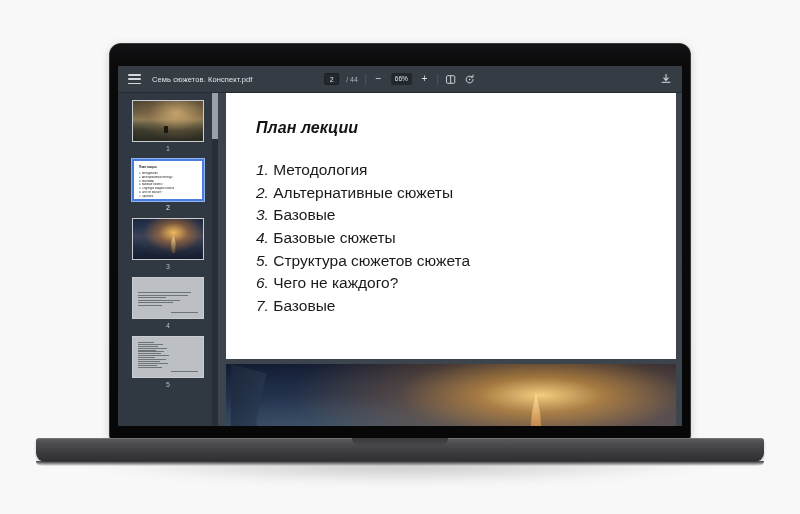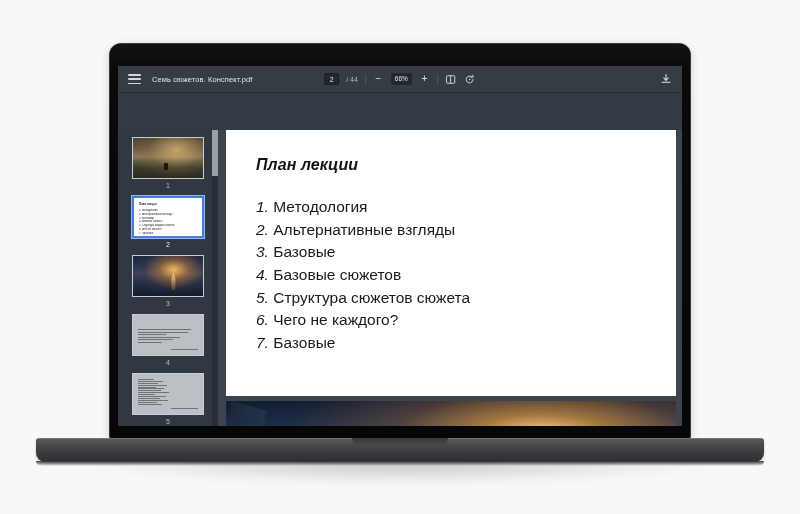--- a/index.html
+++ b/index.html
@@ -46,21 +46,20 @@
 
   
   .screen {
     position: absolute;
     left: 118px; top: 66px;
     width: 564px; height: 360px;
     overflow: hidden;
     background: #323a43;
     display: flex;
     flex-direction: column;
-    gap: 37px;
   }
 
   
   .toolbar {
     height: 27px;
     flex: 0 0 27px;
     background: #353c44;
     border-bottom: 1px solid #262c33;
     display: flex;
     align-items: center;
@@ -457,29 +456,29 @@
 
           <div class="slide-main">
             <div class="slide-title">План лекции</div>
             <ol class="slide-list">
               <li>
                 <span class="num">1.</span>
                 <span>Методология</span>
               </li>
               <li>
                 <span class="num">2.</span>
-                <span>Альтернативные взгляды</span>
+                <span>Альтернативные сюжеты</span>
               </li>
               <li>
                 <span class="num">3.</span>
                 <span>Базовые</span>
               </li>
               <li>
                 <span class="num">4.</span>
-                <span>Базовые сюжетов</span>
+                <span>Базовые сюжеты</span>
               </li>
               <li>
                 <span class="num">5.</span>
                 <span>Структура сюжетов сюжета</span>
               </li>
               <li>
                 <span class="num">6.</span>
                 <span>Чего не каждого?</span>
               </li>
               <li>

